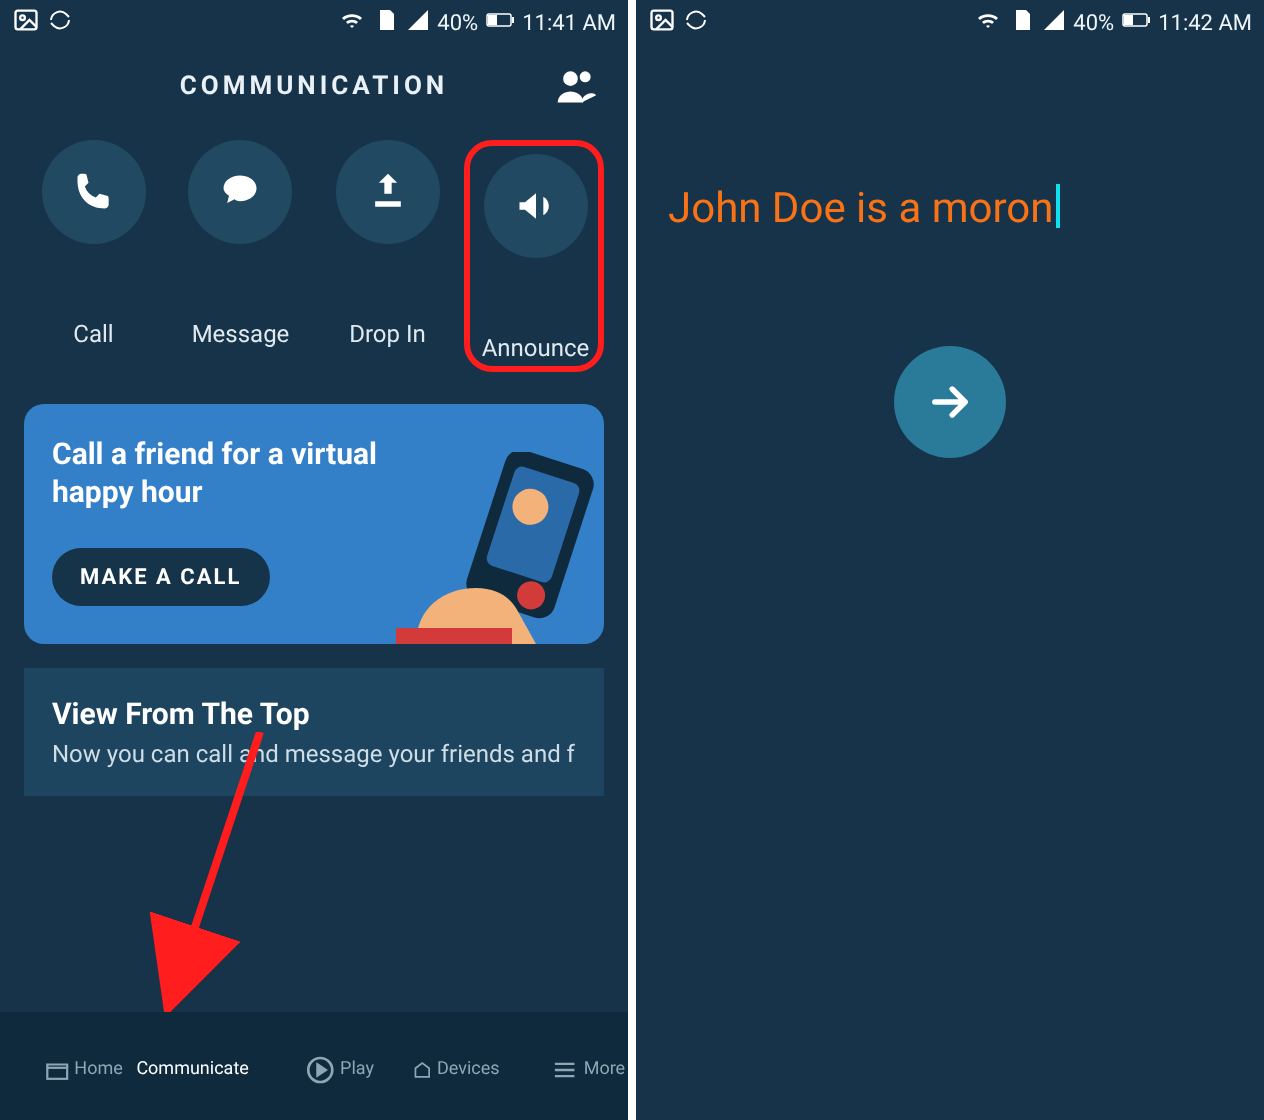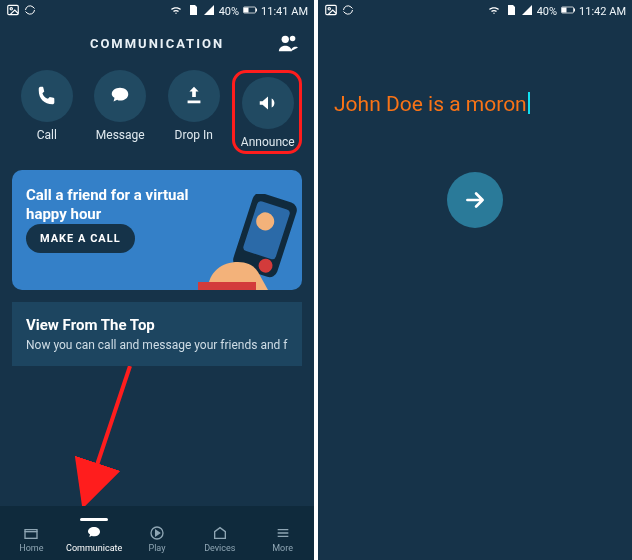--- a/index.html
+++ b/index.html
@@ -62,20 +62,21 @@
     justify-content: space-around;
     padding: 6px 10px 10px 10px;
   }
   .action {
     display: flex;
     flex-direction: column;
     align-items: center;
     width: 70px;
     color: #dfe9ef;
     font-size: 12px;
+    gap: 32px;
   }
   .action .circle {
     width: 52px;
     height: 52px;
     border-radius: 50%;
     background: #214a62;
     display: flex;
     align-items: center;
     justify-content: center;
     margin-bottom: 6px;
@@ -97,20 +98,21 @@
     height: 120px;
   }
   .promo h3 {
     font-size: 15px;
     font-weight: 700;
     color: #fff;
     line-height: 1.25;
     width: 200px;
   }
   .make-call {
+    margin-top: 18px;
     display: inline-block;
     background: #153349;
     color: #fff;
     font-weight: 700;
     letter-spacing: 1px;
     font-size: 11px;
     padding: 8px 14px;
     border-radius: 16px;
   }
   .hand {
@@ -152,21 +154,20 @@
     margin-top: auto;
     height: 54px;
     background: #0f2a3c;
     display: flex;
     justify-content: space-around;
     align-items: center;
     padding-top: 4px;
   }
   .tab {
     display: flex;
-    flex-direction: column;
     align-items: center;
     color: #8fa6b4;
     font-size: 9px;
     gap: 2px;
     width: 60px;
   }
   .tab.active { color: #fff; }
   .tab .ind {
     width: 28px;
     height: 3px;

